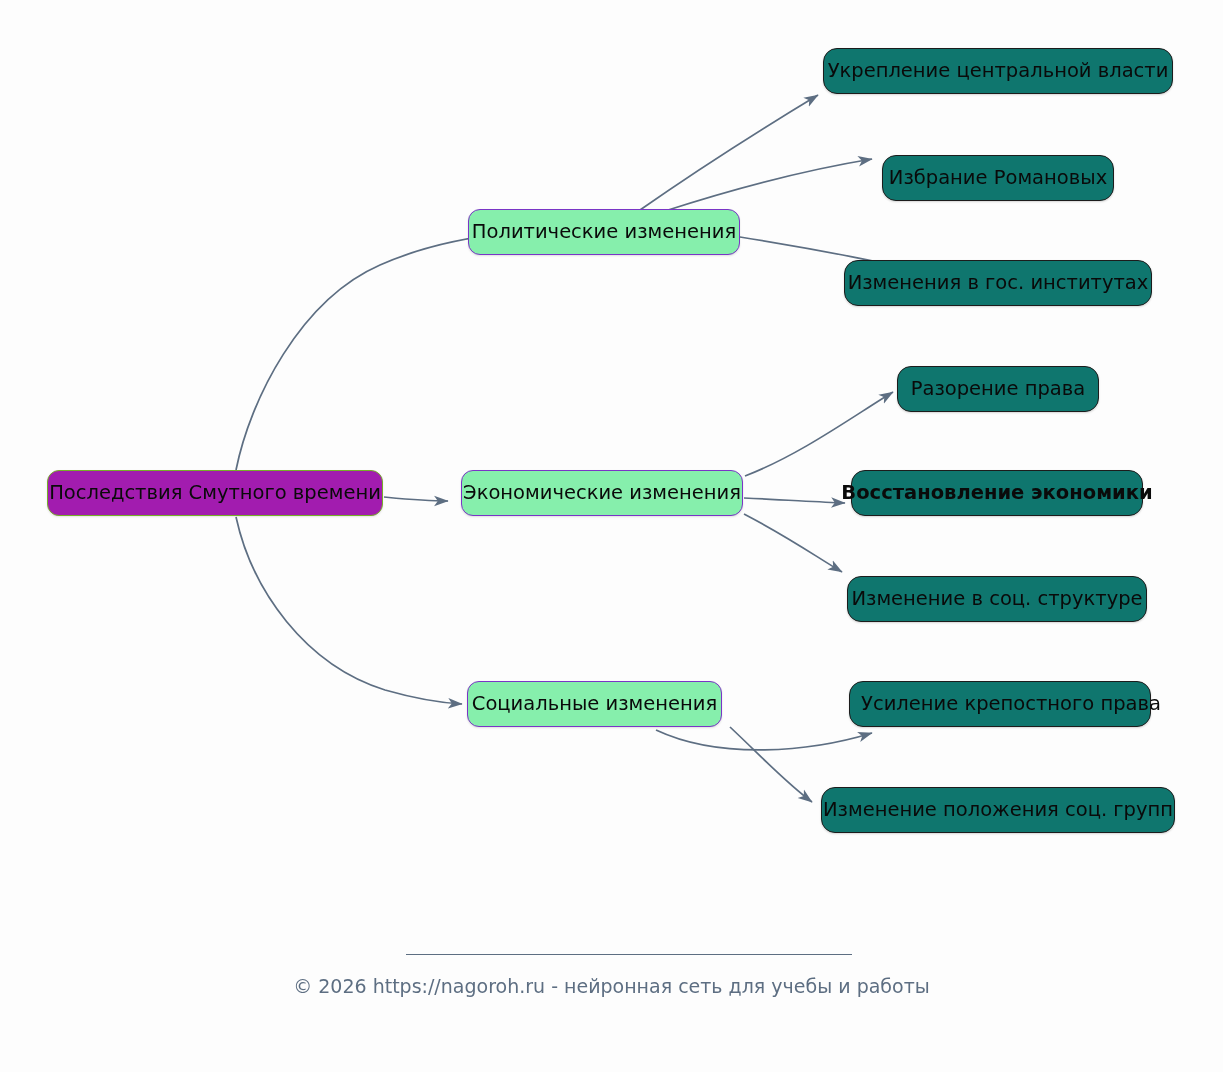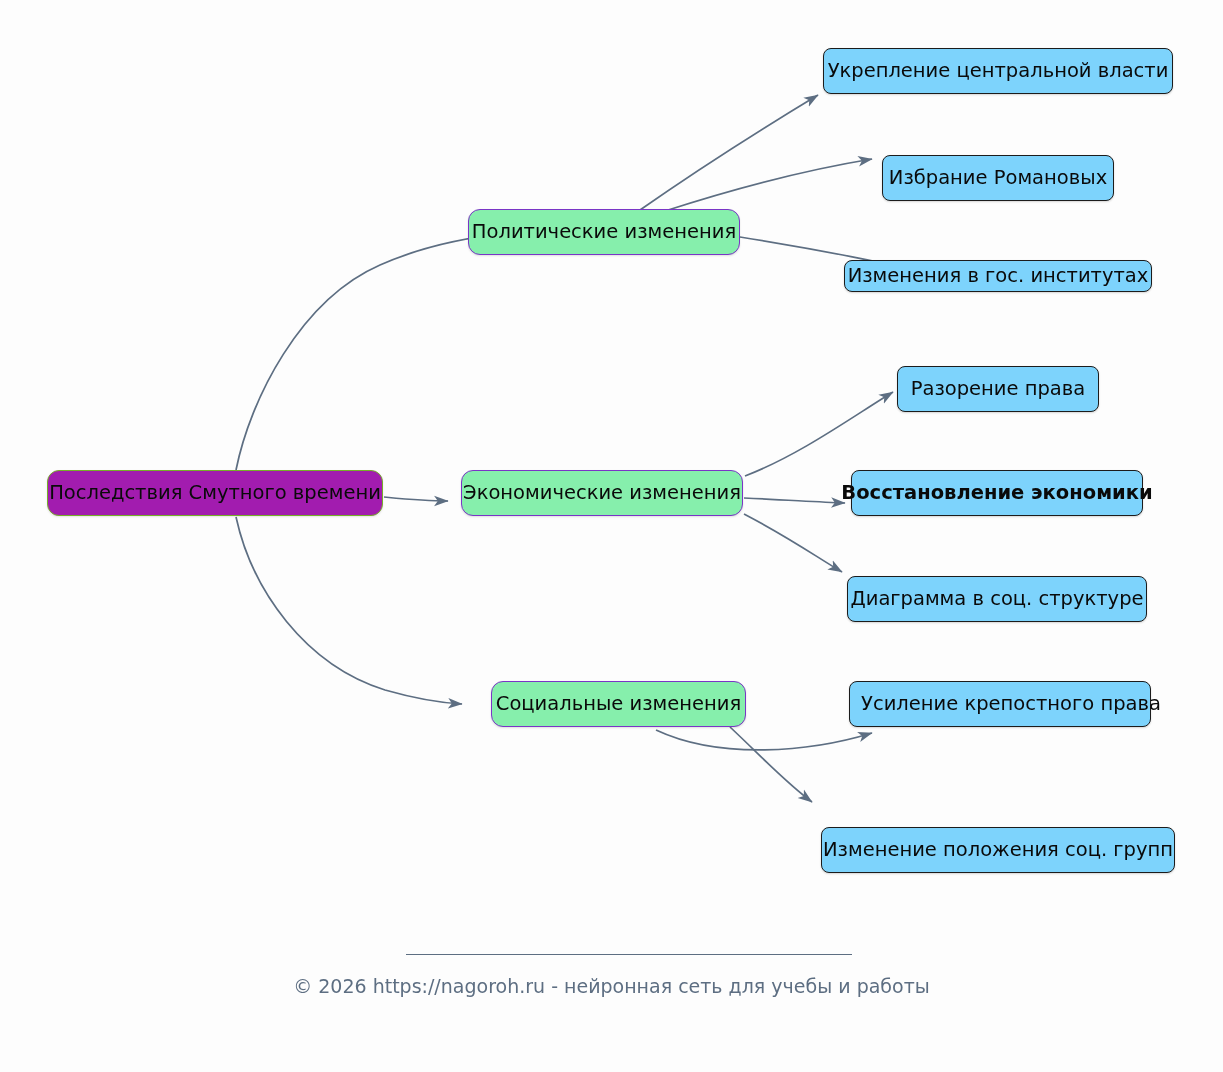--- a/index.html
+++ b/index.html
@@ -56,23 +56,23 @@
 
   .node-branch {
     background: #86efac;
     border: 1px solid #7a35c6;
     border-radius: 12px;
     font-size: 19.5px;
     box-shadow: 0 1px 2px rgba(0,0,0,0.12);
   }
 
   .node-leaf {
-    background: #7dd3fc;
+    background: #0f766e;
     border: 1.6px solid #1c1c1c;
-    border-radius: 8px;
+    border-radius: 14px;
     font-size: 19.5px;
     box-shadow: 0 1px 2px rgba(0,0,0,0.16);
   }
 
   .footer-title {
     position: absolute;
     left: 0;
     top: 915px;
     width: 1223px;
     text-align: center;
@@ -136,52 +136,52 @@
   </div>
 
   <div class="node node-branch" style="left:468px; top:209px; width:272px; height:46px;">
     <span>Политические изменения</span>
   </div>
 
   <div class="node node-branch" style="left:461px; top:470px; width:282px; height:46px;">
     <span>Экономические изменения</span>
   </div>
 
-  <div class="node node-branch" style="left:491px; top:681px; width:255px; height:46px;">
+  <div class="node node-branch" style="left:467px; top:681px; width:255px; height:46px;">
     <span>Социальные изменения</span>
   </div>
 
   <div class="node node-leaf" style="left:823px; top:48px; width:350px; height:46px;">
     <span>Укрепление центральной власти</span>
   </div>
 
   <div class="node node-leaf" style="left:882px; top:155px; width:232px; height:46px;">
     <span>Избрание Романовых</span>
   </div>
 
-  <div class="node node-leaf" style="left:844px; top:260px; width:308px; height:32px;align-items:center;">
+  <div class="node node-leaf" style="left:844px; top:260px; width:308px; height:46px;align-items:center;">
     <span>Изменения в гос. институтах</span>
   </div>
 
   <div class="node node-leaf" style="left:897px; top:366px; width:202px; height:46px;">
     <span>Разорение права</span>
   </div>
 
   <div class="node node-leaf" style="left:851px; top:470px; width:292px; height:46px;font-weight:bold;">
     <span>Восстановление экономики</span>
   </div>
 
   <div class="node node-leaf" style="left:847px; top:576px; width:300px; height:46px;">
-    <span>Диаграмма в соц. структуре</span>
+    <span>Изменение в соц. структуре</span>
   </div>
 
   <div class="node node-leaf" style="left:849px; top:681px; width:302px; height:46px;padding-left:22px;">
     <span>Усиление крепостного права</span>
   </div>
 
-  <div class="node node-leaf" style="left:821px; top:787px; width:354px; height:46px;margin-top:40px;">
+  <div class="node node-leaf" style="left:821px; top:787px; width:354px; height:46px;">
     <span>Изменение положения соц. групп</span>
   </div>
 
   <div class="footer-rule"></div>
   <div class="footer-credit">© 2026 https://nagoroh.ru - нейронная сеть для учебы и работы</div>
 
 </div>
 
 </body></html>

